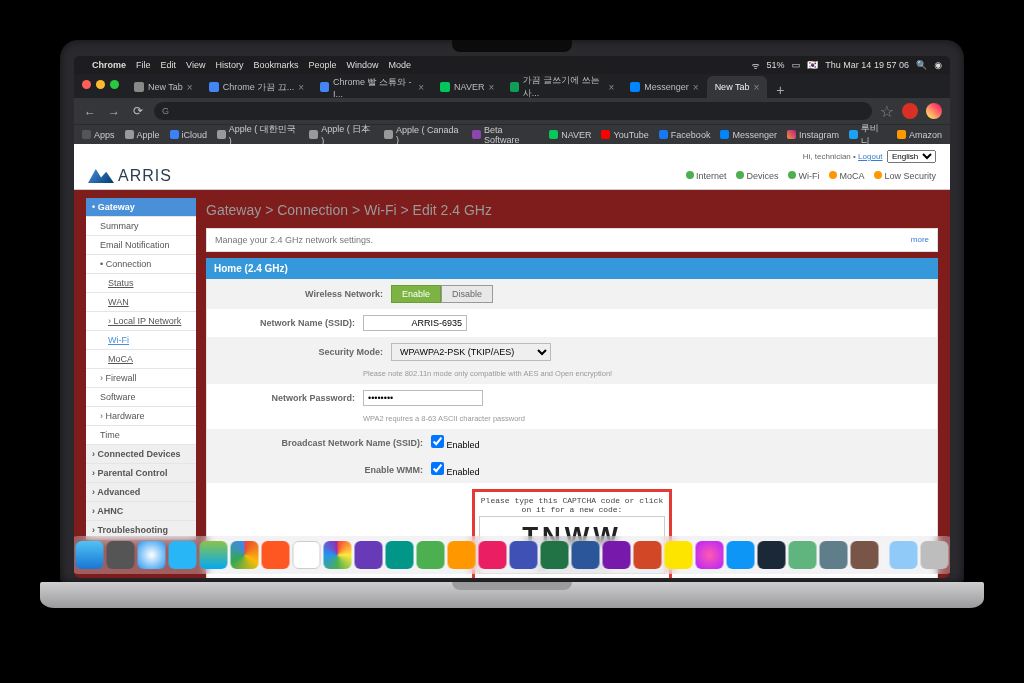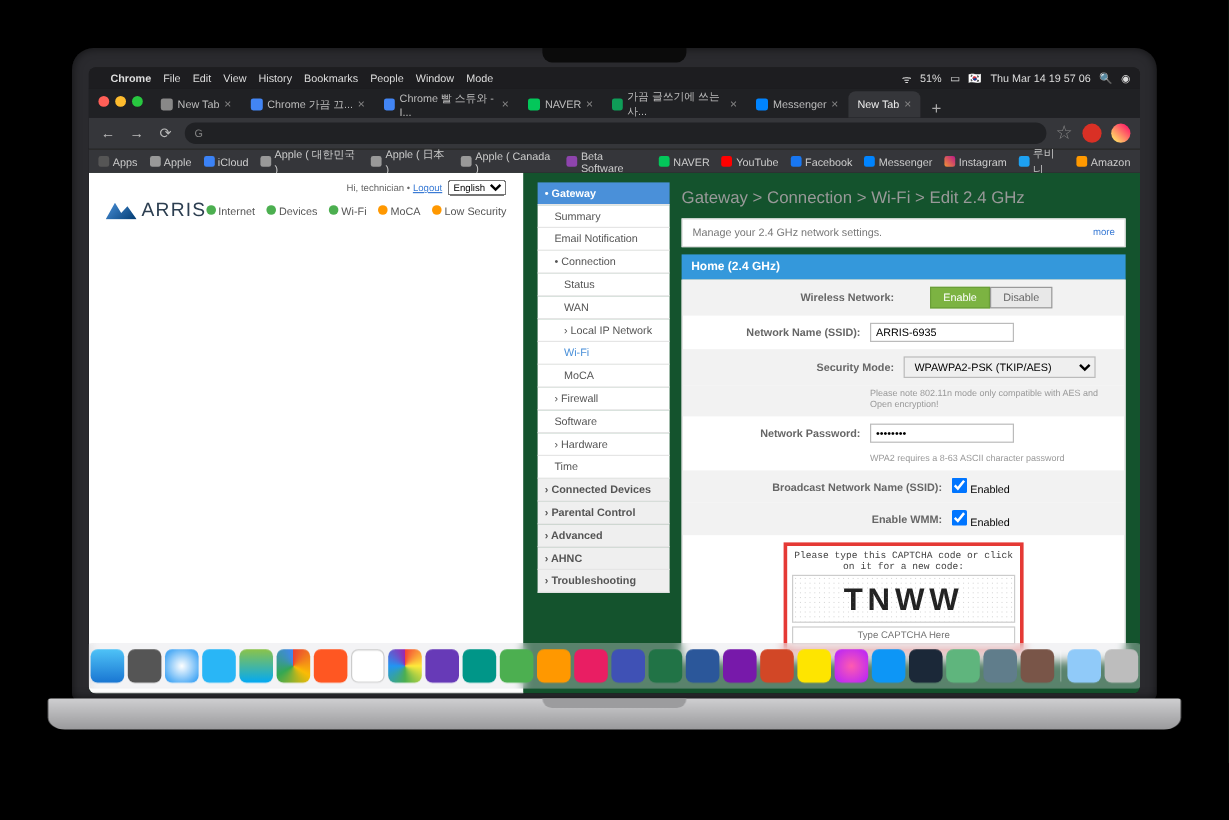--- a/index.html
+++ b/index.html
@@ -36,59 +36,59 @@
 .omnibox { flex:1; height:18px; background:#202124; border-radius:10px; display:flex; align-items:center; padding:0 8px; font-size:9px; color:#888; gap:6px; }
 .ext { width:16px; height:16px; border-radius:50%; }
 
 
 .bookmarks { display:flex; align-items:center; height:20px; background:#35363a; border-top:1px solid #2a2a2a; padding:0 8px; gap:10px; font-size:9px; color:#ccc; }
 .bookmarks .bm { display:flex; align-items:center; gap:3px; }
 .bm .bi { width:9px; height:9px; border-radius:2px; }
 
 
 .page { flex:1; background:#fff; overflow:hidden; position:relative; }
-.router-shell { width:100%; height:100%; background:#14532d; display:flex; flex-direction:row; }
+.router-shell { width:100%; height:100%; background:#7f1d1d; display:flex; flex-direction:column; }
 
 
 .router-top { background:#fff; border-bottom:1px solid #ccc; padding:6px 14px 4px 14px; }
 .top-right-links { text-align:right; font-size:8px; color:#666; }
 .top-right-links a { color:#3a7bd5; text-decoration:underline; }
 .logo-status { display:flex; align-items:center; justify-content:space-between; margin-top:4px; }
 .arris-logo { font-family: Georgia, serif; font-size:16px; letter-spacing:1px; color:#2c3e50; display:flex; align-items:center; gap:4px; }
 .arris-swoosh { width:26px; height:14px; background: linear-gradient(135deg,#4a90d9,#003a70); clip-path: polygon(0 100%, 30% 0%, 50% 60%, 70% 20%, 100% 100%); }
 .status-row { display:flex; gap:10px; font-size:9px; color:#555; align-items:center; }
 .status-dot { width:8px; height:8px; border-radius:50%; display:inline-block; margin-right:2px; }
 .sd-green{background:#4caf50;} .sd-orange{background:#ff9800;}
 
 .router-body { flex:1; display:flex; padding:8px 12px; gap:10px; overflow:hidden; }
 
 
 .sidebar { width:110px; font-size:9px; color:#555; }
 .side-item { padding:4px 6px; border-bottom:1px solid #e5e5e5; background:#f4f4f4; cursor:pointer; }
 .side-item.top { background:#4a90d9; color:#fff; font-weight:bold; }
 .side-item.sub { padding-left:14px; background:#fff; }
-.side-item.sub2 { padding-left:22px; background:#fff; }
+.side-item.sub2 { padding-left:22px; background:#fff;text-decoration:underline; }
 .side-item.active { color:#4a90d9; }
 .side-item.section { font-weight:bold; background:#efefef; }
 
 
 .main { flex:1; display:flex; flex-direction:column; gap:6px; }
 .breadcrumb { font-size:14px; font-weight:normal; color:#999; padding:4px 0; }
 .info-bar { background:#fff; border:1px solid #e0e0e0; padding:6px 8px; font-size:9px; color:#777; display:flex; justify-content:space-between; }
 .info-bar a { color:#3a7bd5; font-size:8px; }
 
 .panel-head { background:#3498db; color:#fff; font-size:10px; font-weight:bold; padding:5px 8px; }
 .panel-body { background:#fff; border:1px solid #e0e0e0; border-top:none; font-size:9px; }
 .form-row { display:flex; align-items:center; padding:6px 8px; gap:8px; }
 .form-row.alt { background:#f2f2f2;padding-left:36px; }
 .form-label { width:140px; text-align:right; color:#666; font-weight:bold; }
 .form-ctrl { flex:1; }
 .form-ctrl input[type=text], .form-ctrl input[type=password], .form-ctrl select { font-size:9px; padding:2px 4px; border:1px solid #bbb; }
 .hint { font-size:7.5px; color:#999; padding:2px 8px 6px 156px; }
-.toggle-btns { display:flex;margin-left:22px; }
+.toggle-btns { display:flex; }
 .toggle-btns .btn { padding:3px 10px; font-size:9px; border:1px solid #999; background:#e8e8e8; color:#666; }
 .toggle-btns .btn.on { background:#7cb342; color:#fff; border-color:#6a9e38; }
 
 .captcha-box { border:3px solid #e53935; width:200px; margin:6px auto; padding:4px; text-align:center; }
 .captcha-box .ct { font-size:8px; color:#444; margin-bottom:2px;font-family:Liberation Mono, monospace; }
 .captcha-img { width:100%; height:40px; background:#fff; border:1px solid #ccc; display:flex; align-items:center; justify-content:center; font-family:"Courier New",monospace; font-size:26px; font-weight:bold; letter-spacing:4px; color:#222; position:relative; overflow:hidden; }
 .captcha-img::before { content:""; position:absolute; inset:0; background-image: radial-gradient(#777 0.5px, transparent 0.5px); background-size: 4px 4px; opacity:0.35; }
 .captcha-input { width:100%; font-size:8px; text-align:center; border:1px solid #ccc; margin-top:3px; padding:2px; color:#999; }
 
 
@@ -302,21 +302,21 @@
                     <div class="form-label">Wireless Network:</div>
                     <div class="form-ctrl">
                       <div class="toggle-btns">
                         <div class="btn on">Enable</div>
                         <div class="btn">Disable</div>
                       </div>
                     </div>
                   </div>
                   <div class="form-row">
                     <div class="form-label">Network Name (SSID):</div>
-                    <div class="form-ctrl"><input type="text" style="width: 120px;" value="ARRIS-6935"></div>
+                    <div class="form-ctrl"><input type="text" style="width: 104px; text-align: right;" value="ARRIS-6935"></div>
                   </div>
                   <div class="form-row alt">
                     <div class="form-label">Security Mode:</div>
                     <div class="form-ctrl"><select style="width:160px"><option>WPAWPA2-PSK (TKIP/AES)</option></select></div>
                   </div>
                   <div class="hint alt" style="background:#f2f2f2">Please note 802.11n mode only compatible with AES and Open encryption!</div>
                   <div class="form-row">
                     <div class="form-label">Network Password:</div>
                     <div class="form-ctrl"><input type="text" style="width: 120px;" value="••••••••"></div>
                   </div>

